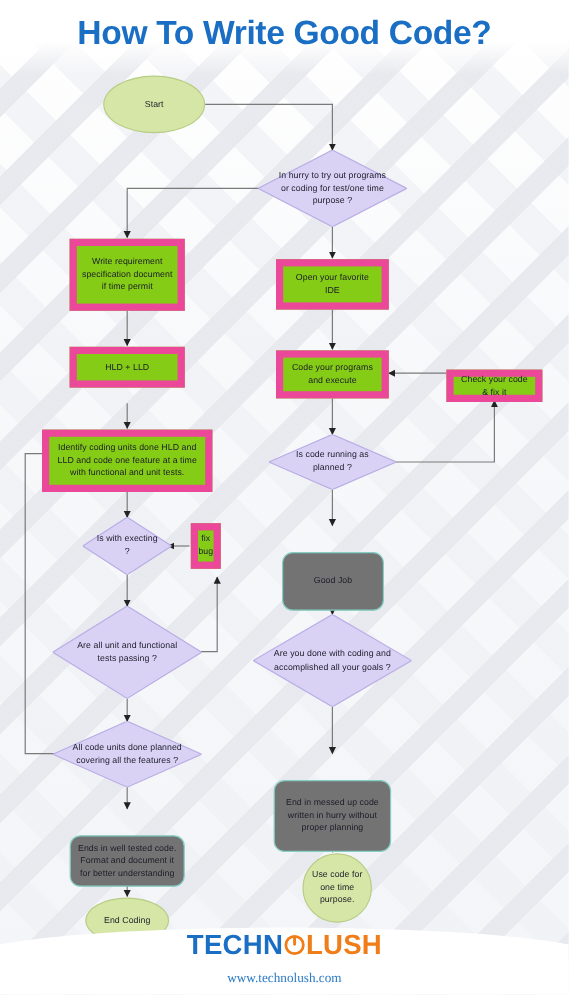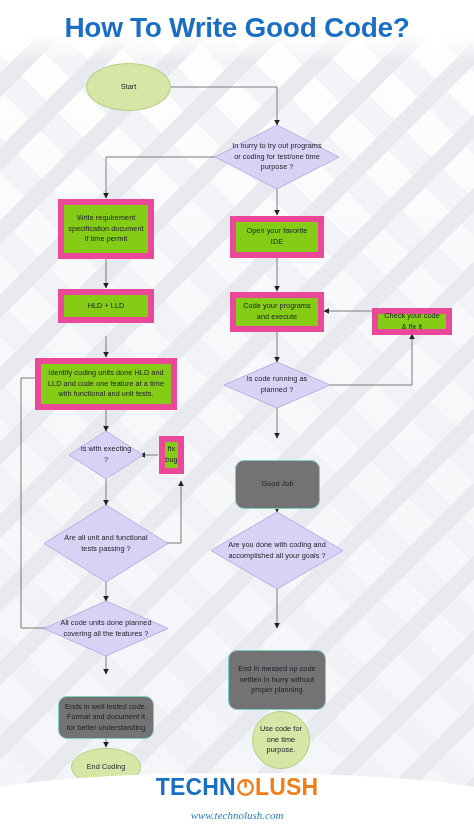--- a/index.html
+++ b/index.html
@@ -137,21 +137,20 @@
   #logo .part-a { color: #1a6fc4; }
   #logo .part-b { color: #f07d18; }
   #logo .pw { display: inline-block; vertical-align: -2px; }
   #site-url {
     position: absolute;
     bottom: 8px;
     left: 0;
     width: 474px;
     text-align: center;
     font-size: 11px;
-    font-style: italic;
     color: #2a7ac4;
     font-family: "Liberation Serif", serif;
   }
 </style>
 </head>
 <body>
 
 <div id="page">
 
   <div id="bg-texture"></div>

